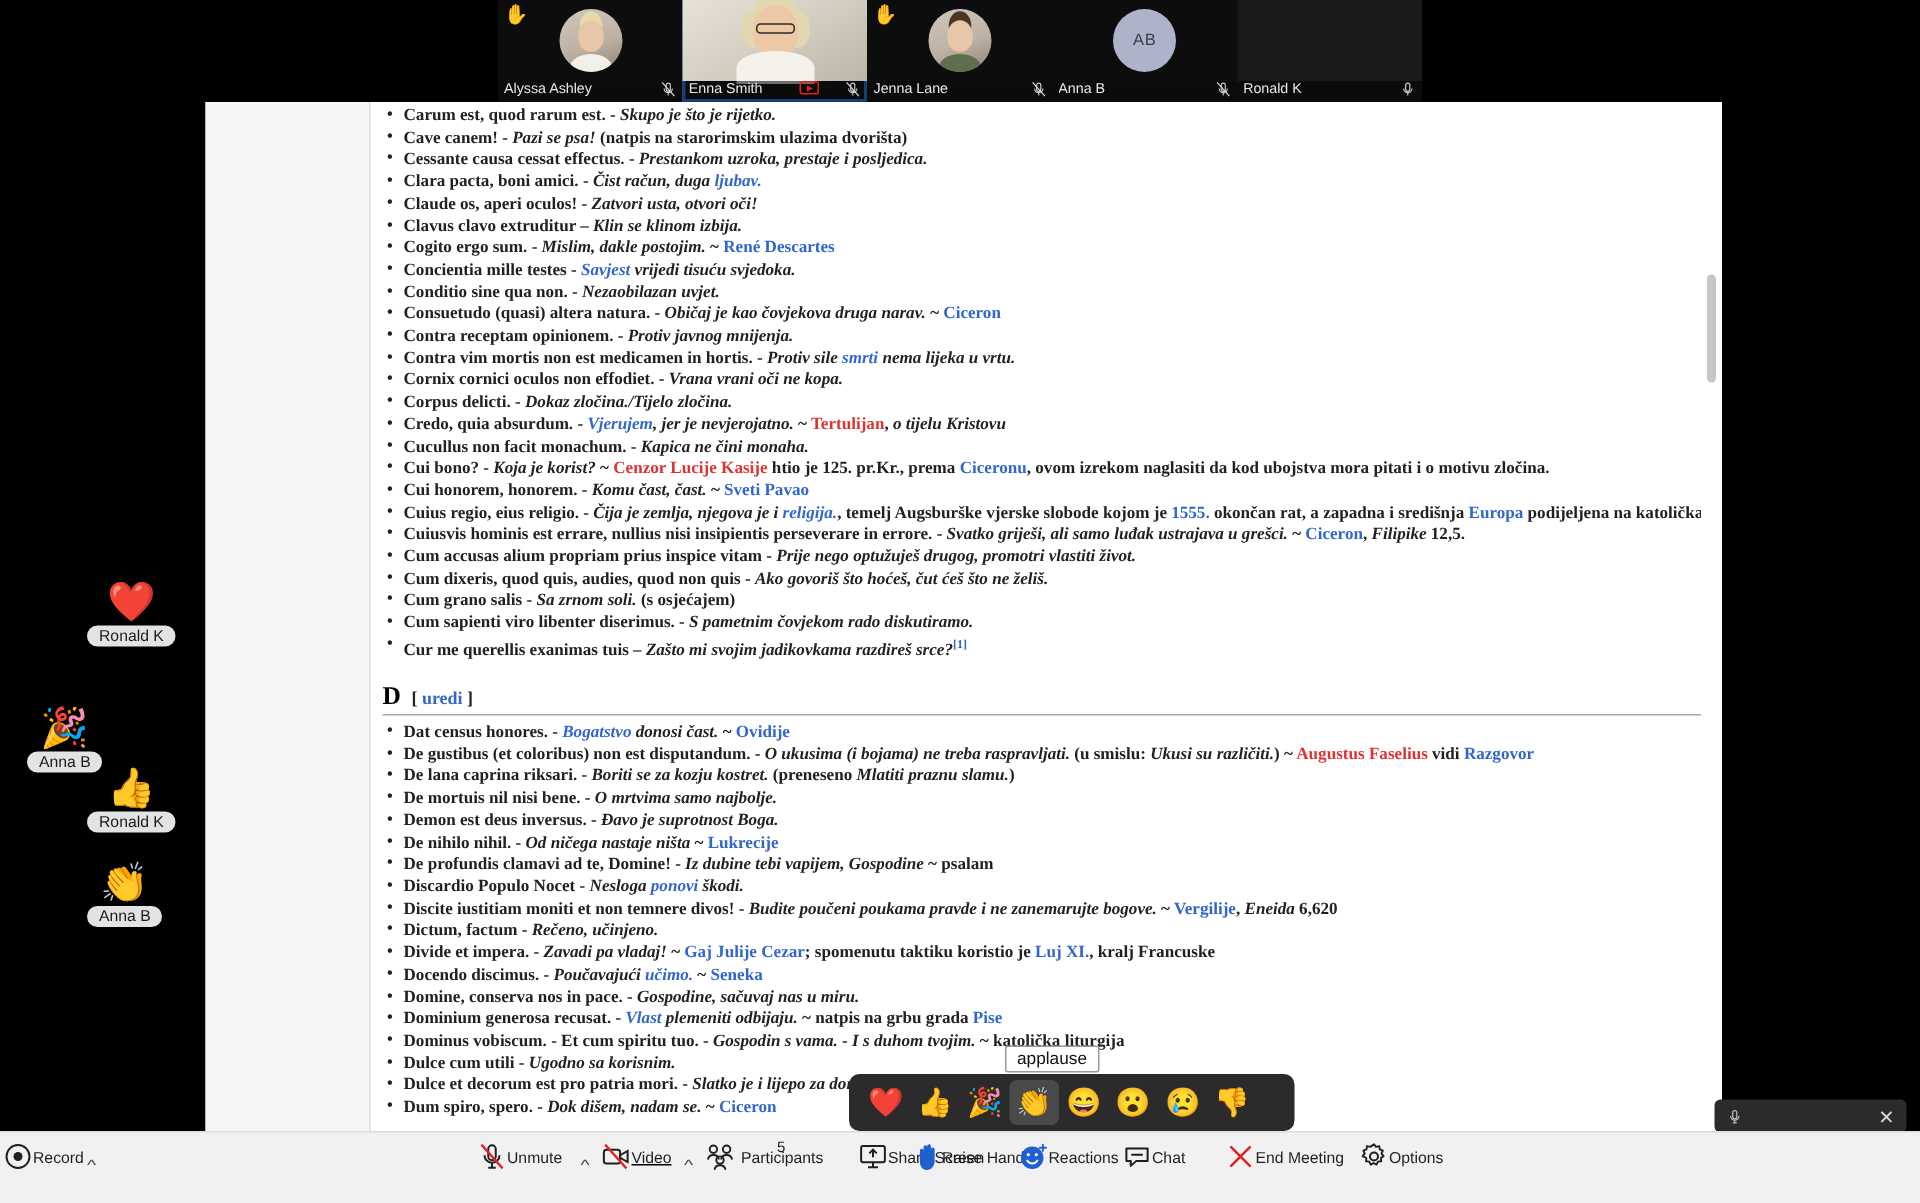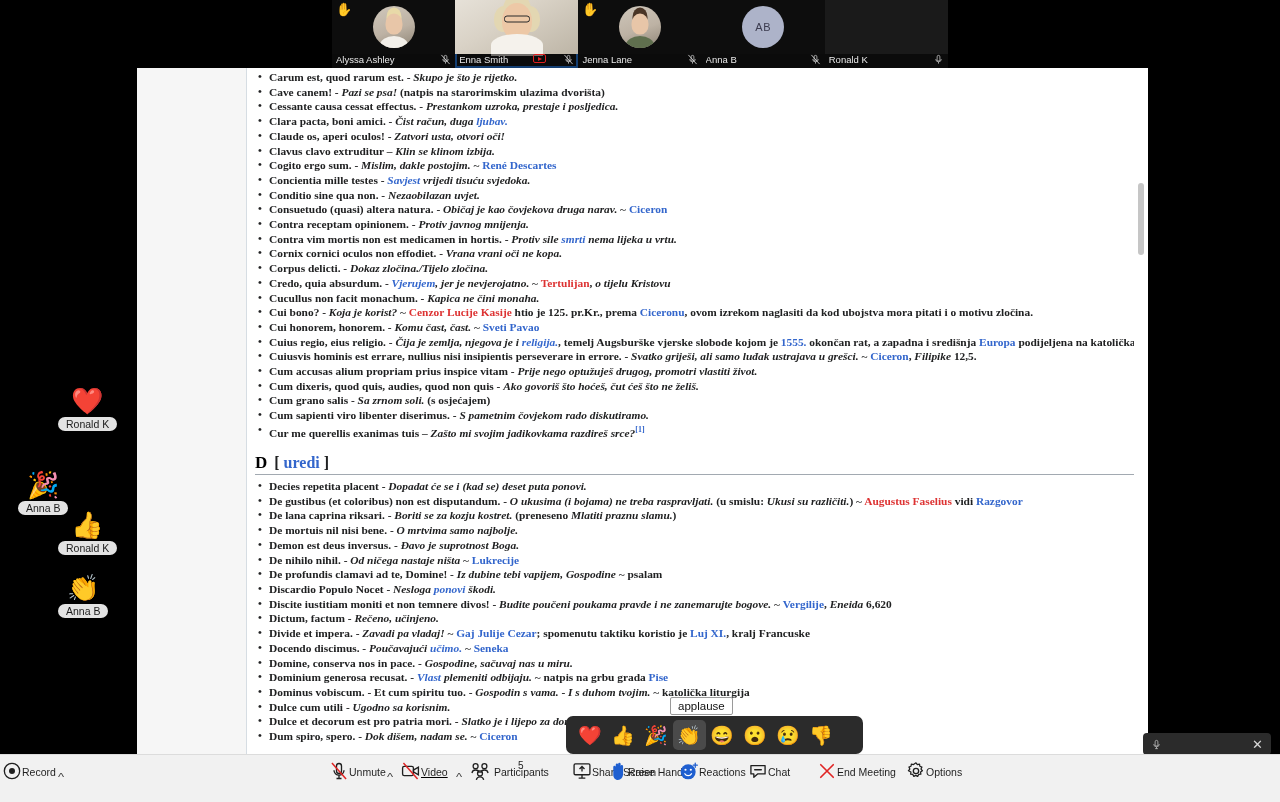--- a/index.html
+++ b/index.html
@@ -121,21 +121,21 @@
   .i { font-style: italic; }
   .lnk { color: #3366cc; }
   .lnk-red { color: #d33; }
   .sup { font-size: 8px; vertical-align: super; color:#3366cc; }
 
   .sec-head {
     margin: 16px 0 4px 0; display: flex; align-items: baseline; gap: 7px;
     padding-bottom: 3px; border-bottom: 1px solid #a2a9b1;
   }
   .sec-head .letter { font-size: 17px; font-family:"Liberation Serif", serif; color:#000; }
-  .sec-head .edit { font-size: 16px; color:#202122; }
+  .sec-head .edit { font-size: 12px; color:#202122; }
   .sec-head .edit a { color:#3366cc; }
 
   .vscroll {
     position: absolute; right: 4px; top: 115px; width: 6px; height: 72px;
     background: #c6c6c6; border-radius: 3px;
   }
 
   
   .float-react { position: absolute; display: flex; flex-direction: column; align-items: center; }
   .float-react .emo { font-size: 26px; line-height: 1; }
@@ -304,21 +304,21 @@
             <li>Cum sapienti viro libenter diserimus. - <span class="i">S pametnim čovjekom rado diskutiramo.</span></li>
             <li>Cur me querellis exanimas tuis – <span class="i">Zašto mi svojim jadikovkama razdireš srce?</span><span class="sup">[1]</span></li>
           </ul>
 
         <div class="sec-head">
           <span class="letter">D</span>
           <span class="edit">[&nbsp;<a>uredi</a>&nbsp;]</span>
         </div>
 
         <ul class="qlist" id="list-d">
-            <li>Decies repetita placent - <span class="i">Dopadat će se i (kad se) deset puta ponovi.</span></li>
+            <li>Dat census honores. - <span class="i"><span class="lnk">Bogatstvo</span> donosi čast.</span> ~ <span class="lnk">Ovidije</span></li>
             <li>De gustibus (et coloribus) non est disputandum. - <span class="i">O ukusima (i bojama) ne treba raspravljati.</span> (u smislu: <span class="i">Ukusi su različiti.</span>) ~ <span class="lnk-red">Augustus Faselius</span> vidi <span class="lnk">Razgovor</span></li>
             <li>De lana caprina riksari. - <span class="i">Boriti se za kozju kostret.</span> (preneseno <span class="i">Mlatiti praznu slamu.</span>)</li>
             <li>De mortuis nil nisi bene. - <span class="i">O mrtvima samo najbolje.</span></li>
             <li>Demon est deus inversus. - <span class="i">Đavo je suprotnost Boga.</span></li>
             <li>De nihilo nihil. - <span class="i">Od ničega nastaje ništa</span> ~ <span class="lnk">Lukrecije</span></li>
             <li>De profundis clamavi ad te, Domine! - <span class="i">Iz dubine tebi vapijem, Gospodine</span> ~ psalam</li>
             <li>Discardio Populo Nocet - <span class="i">Nesloga <span class="lnk">ponovi</span> škodi.</span></li>
             <li>Discite iustitiam moniti et non temnere divos! - <span class="i">Budite poučeni poukama pravde i ne zanemarujte bogove.</span> ~ <span class="lnk">Vergilije</span>, <span class="i">Eneida</span> 6,620</li>
             <li>Dictum, factum - <span class="i">Rečeno, učinjeno.</span></li>
             <li>Divide et impera. - <span class="i">Zavadi pa vladaj!</span> ~ <span class="lnk">Gaj Julije Cezar</span>; spomenutu taktiku koristio je <span class="lnk">Luj XI.</span>, kralj Francuske</li>
@@ -378,21 +378,21 @@
       <span class="ic">
         <svg width="20" height="20" viewBox="0 0 24 24">
           <circle cx="12" cy="12" r="9.2" fill="none" stroke="#1f1f1f" stroke-width="1.6"></circle>
           <circle cx="12" cy="12" r="3.6" fill="#1f1f1f"></circle>
         </svg>
       </span>
       <span class="lb">Record</span>
     </div>
     <span class="caret" style="left:55px;">^</span>
 
-    <div class="tb-item" style="left:329px;">
+    <div class="tb-item" style="left:318px;">
       <span class="ic">
         <svg width="20" height="20" viewBox="0 0 24 24">
           <path d="M12 3a3 3 0 0 1 3 3v6a3 3 0 0 1-6 0V6a3 3 0 0 1 3-3z" fill="none" stroke="#1f1f1f" stroke-width="1.6"></path>
           <path d="M6 11a6 6 0 0 0 12 0M12 17v4M9 21h6" fill="none" stroke="#1f1f1f" stroke-width="1.6"></path>
           <path d="M3.5 2.5 L20.5 21.5" stroke="#e02424" stroke-width="1.8"></path>
         </svg>
       </span>
       <span class="lb">Unmute</span>
     </div>
     <span class="caret" style="left:384px;">^</span>

